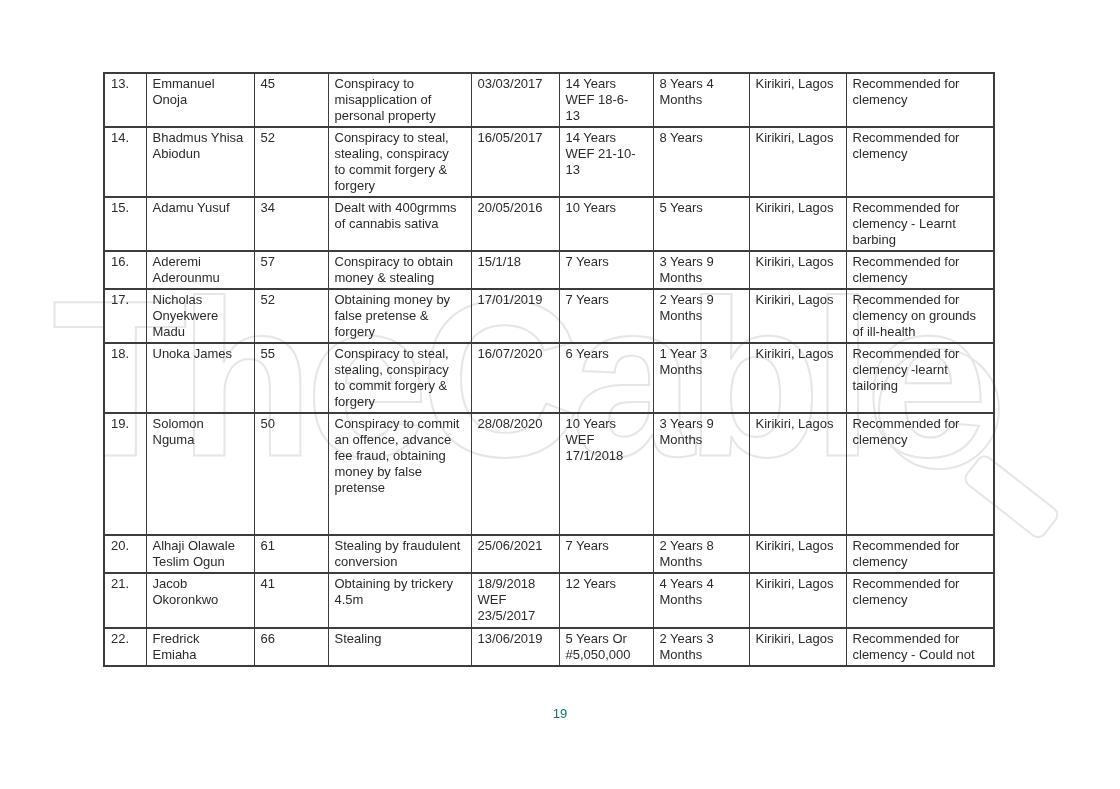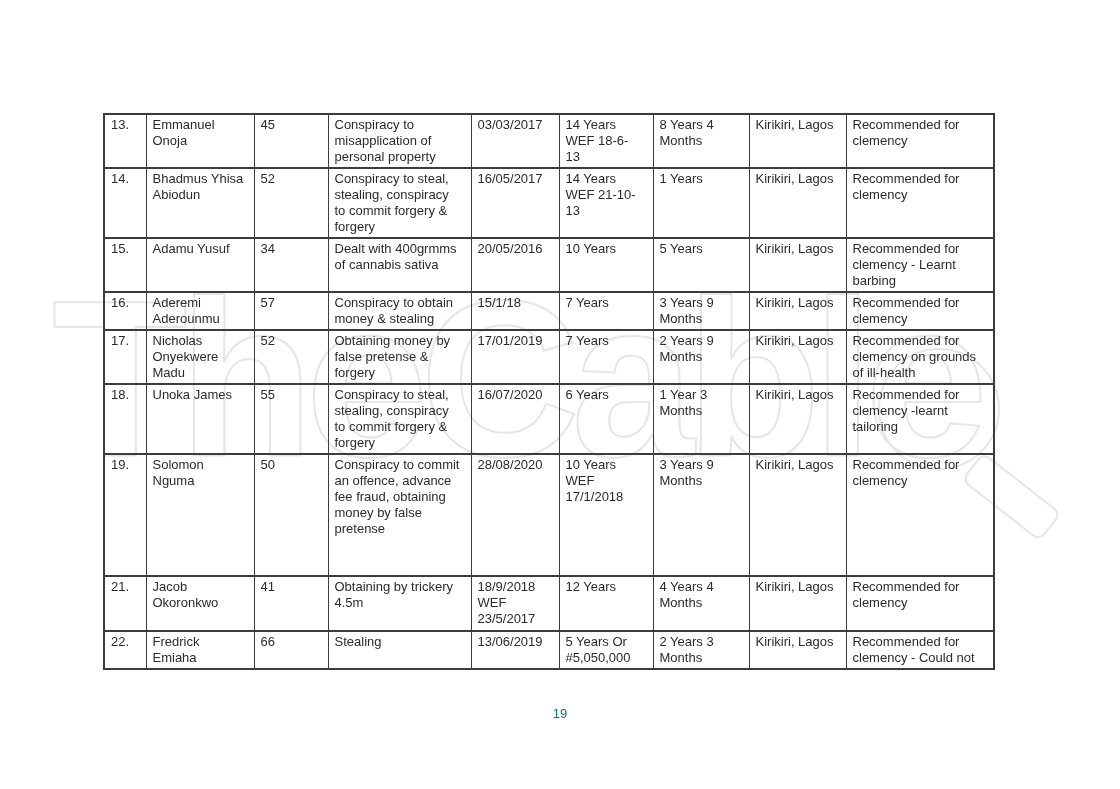--- a/index.html
+++ b/index.html
@@ -57,21 +57,20 @@
   table.doc-table {
     position: absolute;
     left: 103px;
     top: 72px;
     z-index: 1;
     width: 890px;
     border-collapse: collapse;
     table-layout: fixed;
     background: transparent;
     border: 2px solid #3c3c3c;
-    margin-top: 41px;
   }
   table.doc-table td {
     border: 1px solid #3c3c3c;
     border-top-width: 2px;
     border-bottom-width: 2px;
     vertical-align: top;
     padding: 2px 10px 2px 6px;
     font-size: 13px;
     line-height: 16px;
     color: #2b2b2b;
@@ -138,21 +137,21 @@
         <td class="c-prison">Kirikiri, Lagos</td>
         <td>Recommended for clemency</td>
       </tr>
       <tr class="rh1">
         <td class="c-sn">14.</td>
         <td>Bhadmus Yhisa Abiodun</td>
         <td>52</td>
         <td>Conspiracy to steal, stealing, conspiracy to commit forgery &amp; forgery</td>
         <td>16/05/2017</td>
         <td class="c-sent">14 Years WEF 21-10-13</td>
-        <td>1 Years</td>
+        <td>8 Years</td>
         <td class="c-prison">Kirikiri, Lagos</td>
         <td>Recommended for clemency</td>
       </tr>
       <tr class="rh2">
         <td class="c-sn">15.</td>
         <td>Adamu Yusuf</td>
         <td>34</td>
         <td>Dealt with 400grmms of cannabis sativa</td>
         <td>20/05/2016</td>
         <td class="c-sent">10 Years</td>
@@ -197,20 +196,31 @@
         <td class="c-sn">19.</td>
         <td>Solomon Nguma</td>
         <td>50</td>
         <td>Conspiracy to commit an offence, advance fee fraud, obtaining money by false pretense</td>
         <td>28/08/2020</td>
         <td class="c-sent">10 Years WEF 17/1/2018</td>
         <td>3 Years 9 Months</td>
         <td class="c-prison">Kirikiri, Lagos</td>
         <td>Recommended for clemency</td>
       </tr>
+      <tr class="rh7">
+        <td class="c-sn">20.</td>
+        <td>Alhaji Olawale Teslim Ogun</td>
+        <td>61</td>
+        <td>Stealing by fraudulent conversion</td>
+        <td>25/06/2021</td>
+        <td class="c-sent">7 Years</td>
+        <td>2 Years 8 Months</td>
+        <td class="c-prison">Kirikiri, Lagos</td>
+        <td>Recommended for clemency</td>
+      </tr>
       <tr class="rh8">
         <td class="c-sn">21.</td>
         <td>Jacob Okoronkwo</td>
         <td>41</td>
         <td>Obtaining by trickery 4.5m</td>
         <td>18/9/2018 WEF 23/5/2017</td>
         <td class="c-sent">12 Years</td>
         <td>4 Years 4 Months</td>
         <td class="c-prison">Kirikiri, Lagos</td>
         <td>Recommended for clemency</td>

